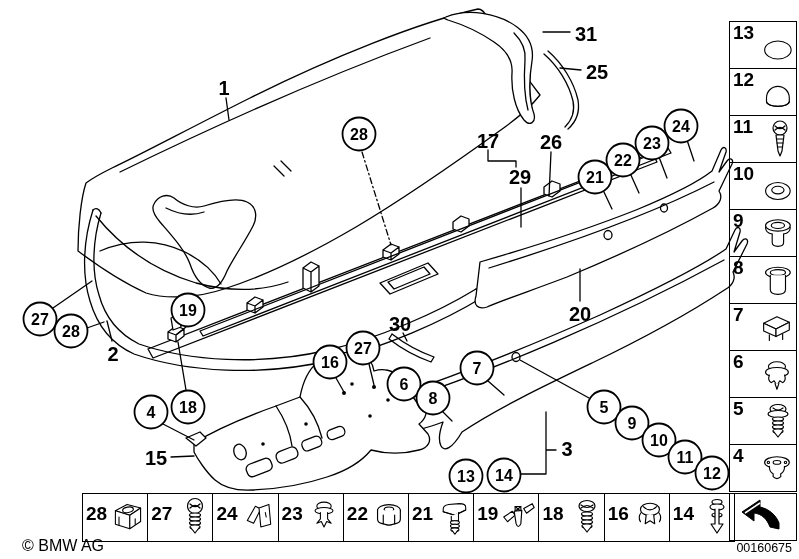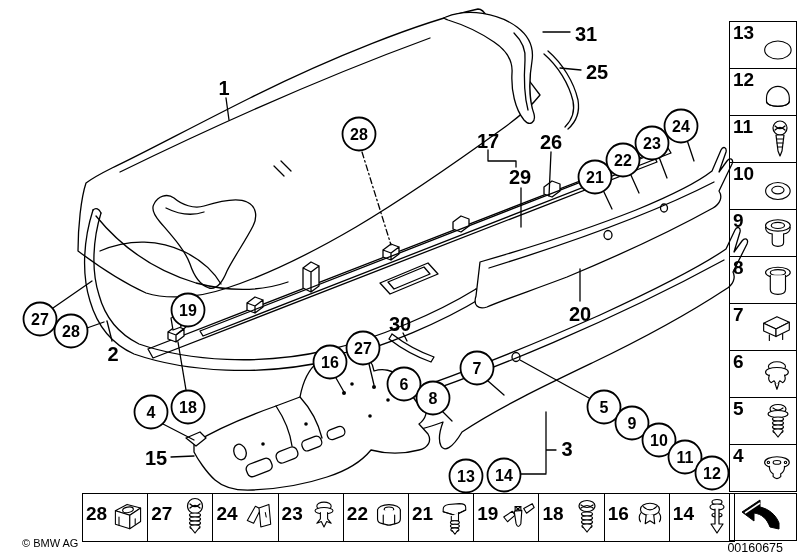--- a/index.html
+++ b/index.html
@@ -25,22 +25,22 @@
   .sidebar .cell .ic{right:1px;bottom:1px;}
   .arrowbox{position:absolute;left:729px;top:493px;width:66px;height:46px;border:1px solid #000;}
   .arrowbox svg{margin:3px 0 0 8px;}
   
   .bottomrow{position:absolute;left:82px;top:493px;width:651px;height:47px;border:1px solid #000;
              display:flex;}
   .bottomrow .cell{position:relative;flex:1 1 0;border-right:1px solid #000;}
   .bottomrow .cell:last-child{border-right:none;}
   .bottomrow .num{top:10px;}
   .bottomrow .ic{right:1px;top:3px;}
-  .copyright{position:absolute;left:22px;top:537px;font-size:11px;}
-  .docnum{position:absolute;right:16px;top:541px;font-size:12.5px;}
+  .copyright{position:absolute;left:22px;top:537px;font-size:16px;}
+  .docnum{position:absolute;right:7px;top:541px;font-size:12.5px;}
   .ic path,.ic ellipse,.ic rect,.ic circle,.ic line,.ic polyline{
       stroke:#000;stroke-width:1.2;fill:#fff;stroke-linejoin:round;stroke-linecap:round;}
   .ic .nf{fill:none;}
 </style>
 </head>
 <body>
 
 <div class="stage">
 
   <svg class="art" width="799" height="559" viewBox="0 0 799 559">

